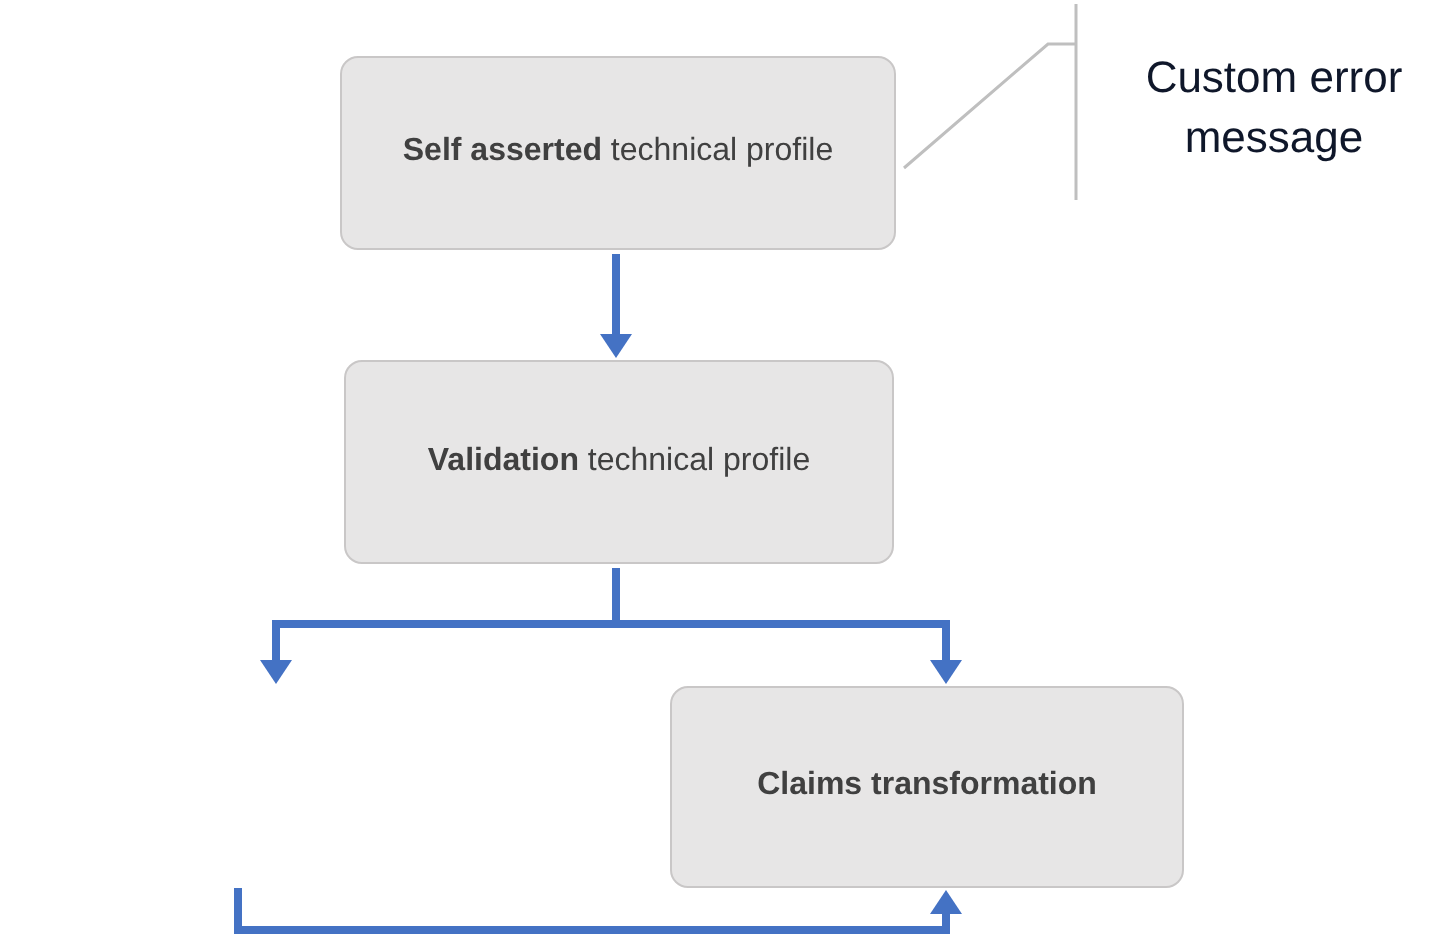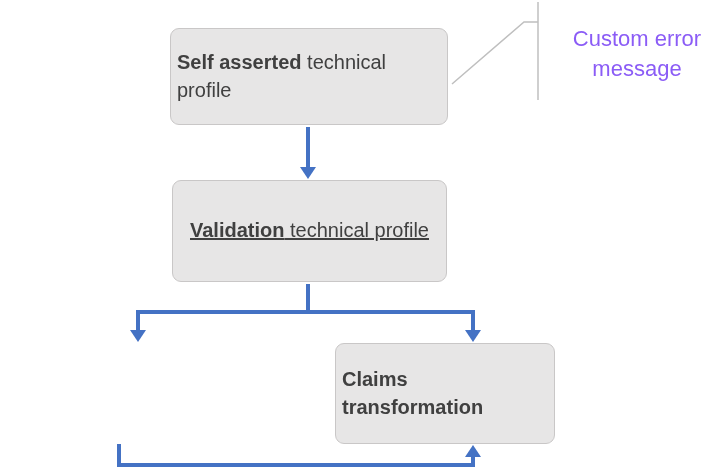--- a/index.html
+++ b/index.html
@@ -22,36 +22,36 @@
   .box {
     position: absolute;
     background: #E7E6E6;
     border: 1px solid #C9C7C7;
     border-radius: 9px;
     display: flex;
     align-items: center;
     justify-content: center;
     text-align: left;
     color: #404040;
-    font-size: 20px;
+    font-size: 16px;
     line-height: 1.38;
     padding: 0 6px;
     box-sizing: border-box;
   }
   .box .b { font-weight: bold; }
   #box-self-asserted   { left: 170px; top: 28px;  width: 278px; height: 97px; }
-  #box-validation      { left: 172px; top: 180px; width: 275px; height: 102px; text-decoration: underline; }
+  #box-validation      { left: 172px; top: 180px; width: 275px; height: 102px; }
   #box-claims-tp       { left: 2px;   top: 345px; width: 280px; height: 98px; }
-  #box-claims          { left: 335px; top: 343px; width: 220px; height: 101px; font-weight: bold; }
+  #box-claims          { left: 335px; top: 343px; width: 257px; height: 101px; font-weight: bold; }
   .callout-text {
     position: absolute;
     left: 556px; top: 24px;
     width: 162px;
     text-align: center;
-    color: #8b5cf6;
+    color: #0f172a;
     font-size: 22px;
     line-height: 1.38;
   }
 </style>
 </head>
 <body>
 
 <div class="canvas">
 
   <svg class="connectors" width="727" height="470" viewBox="0 0 727 470">

